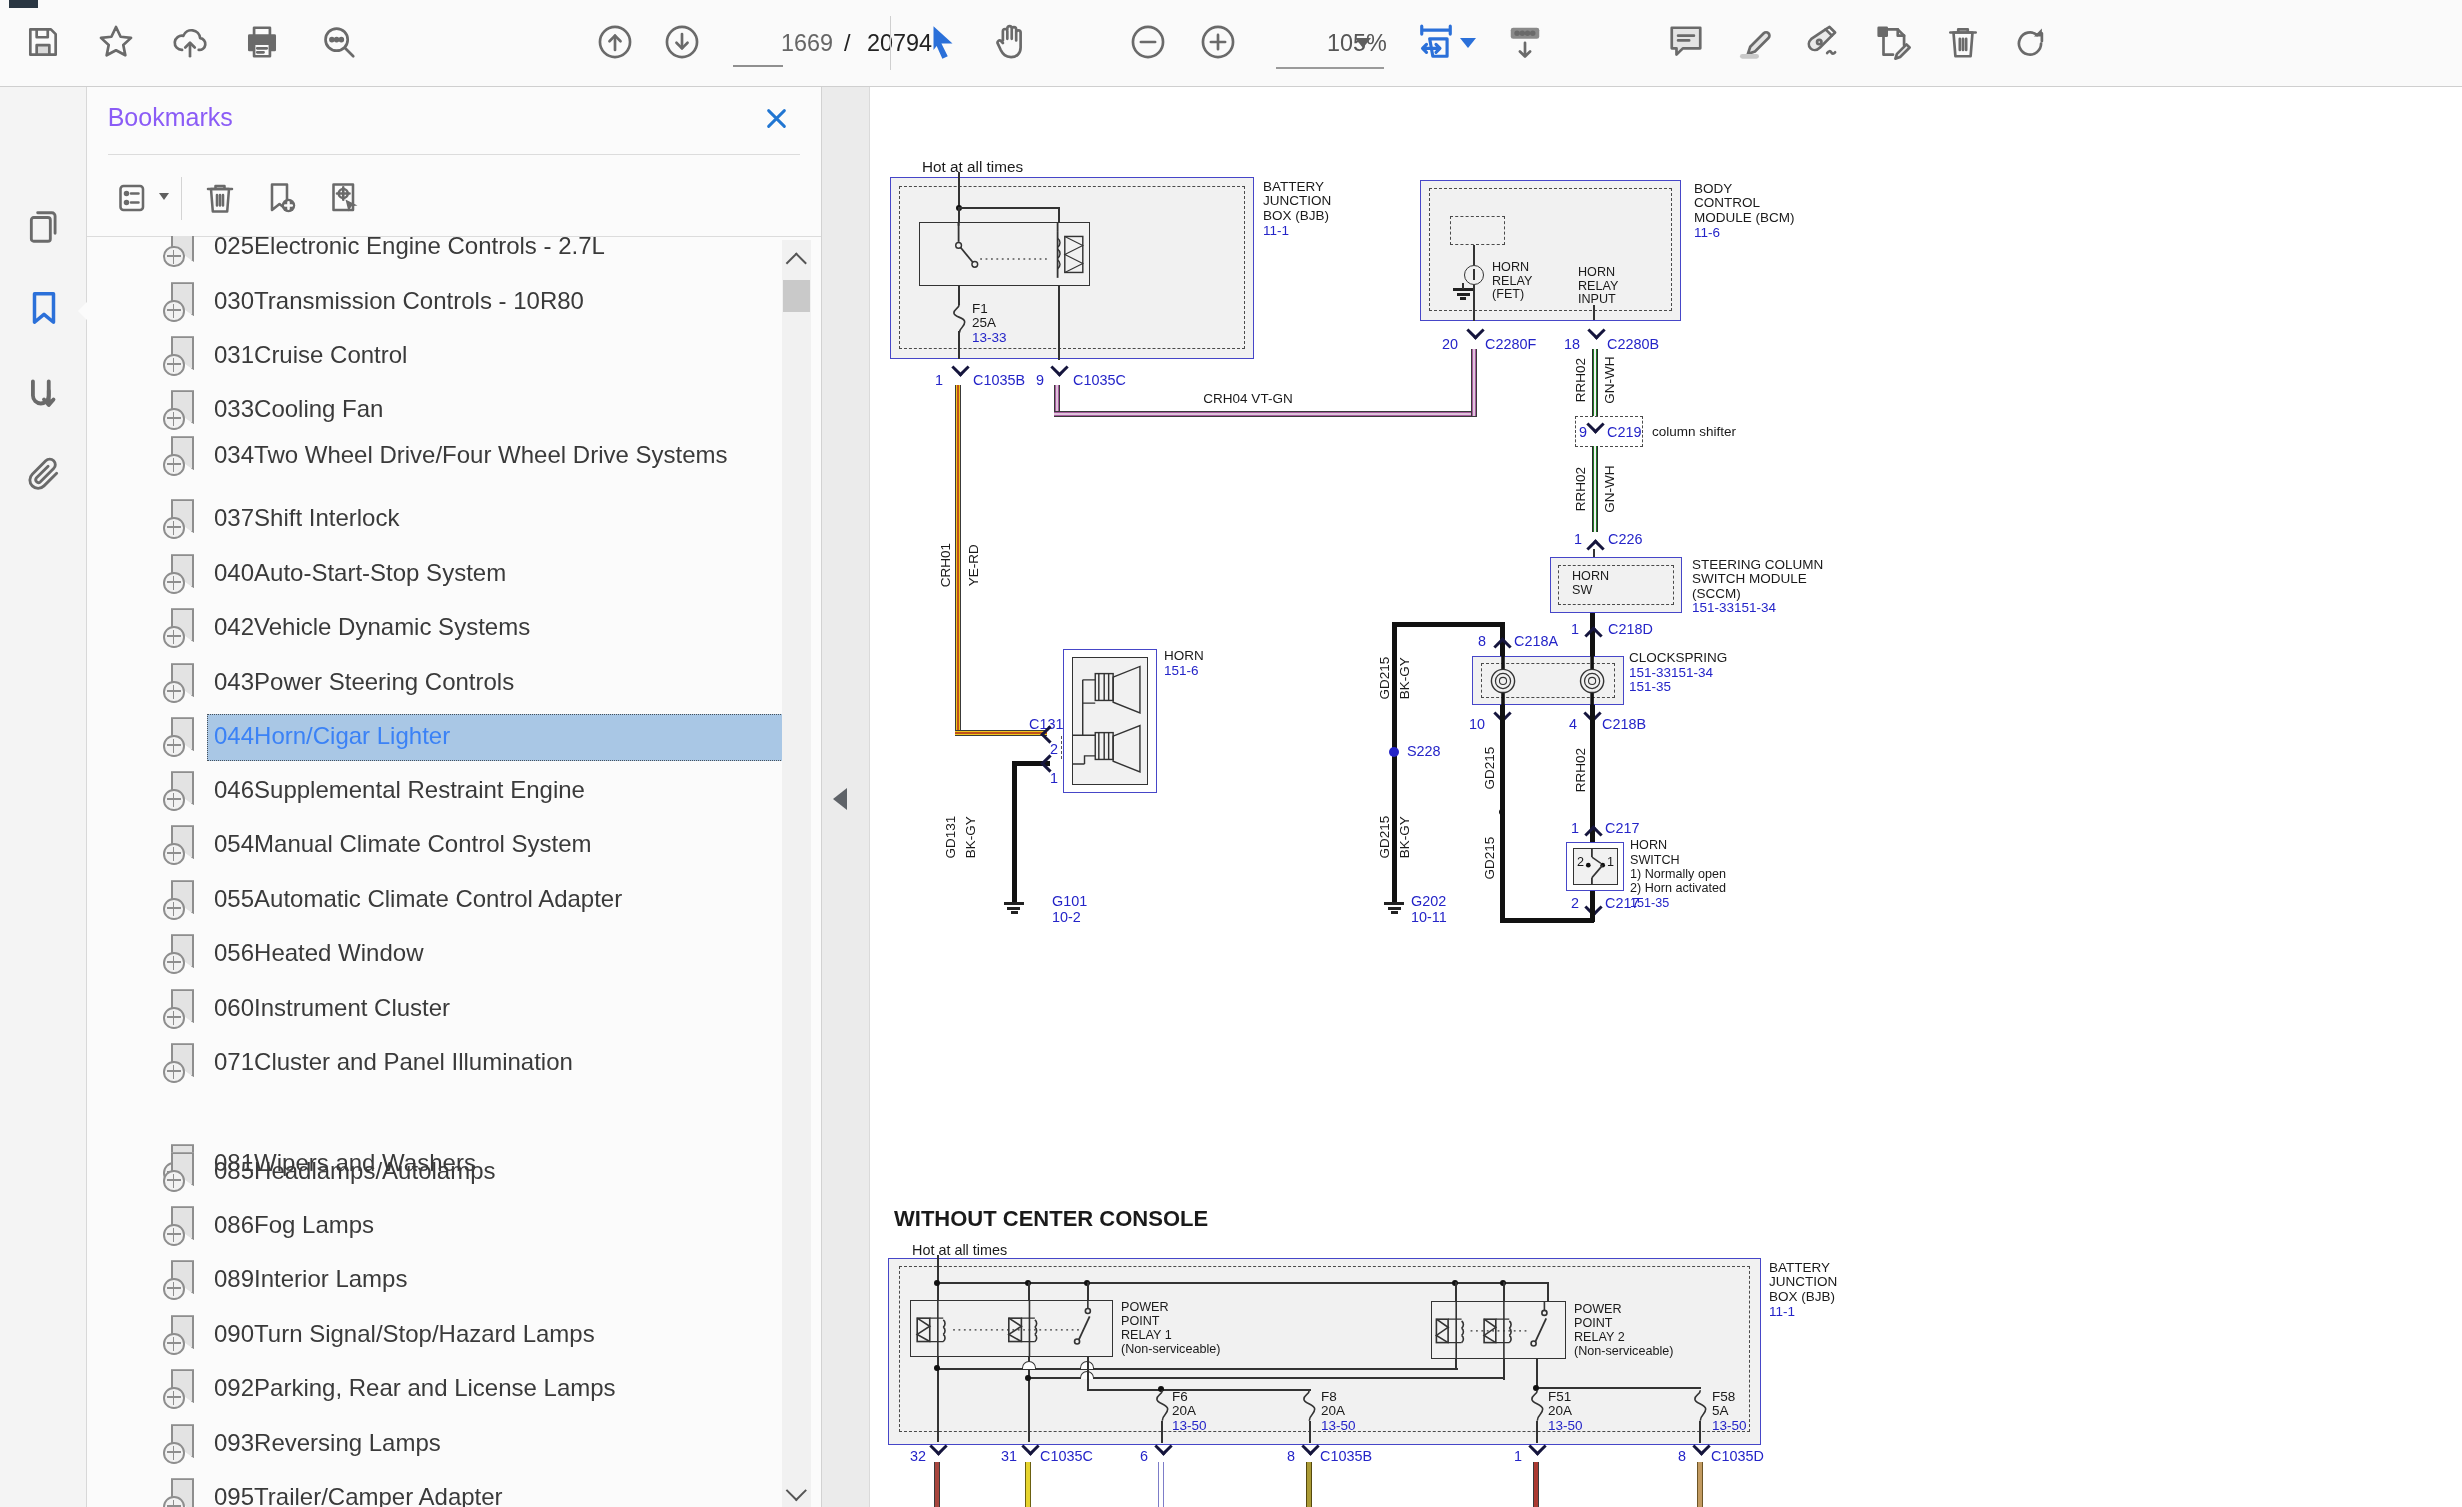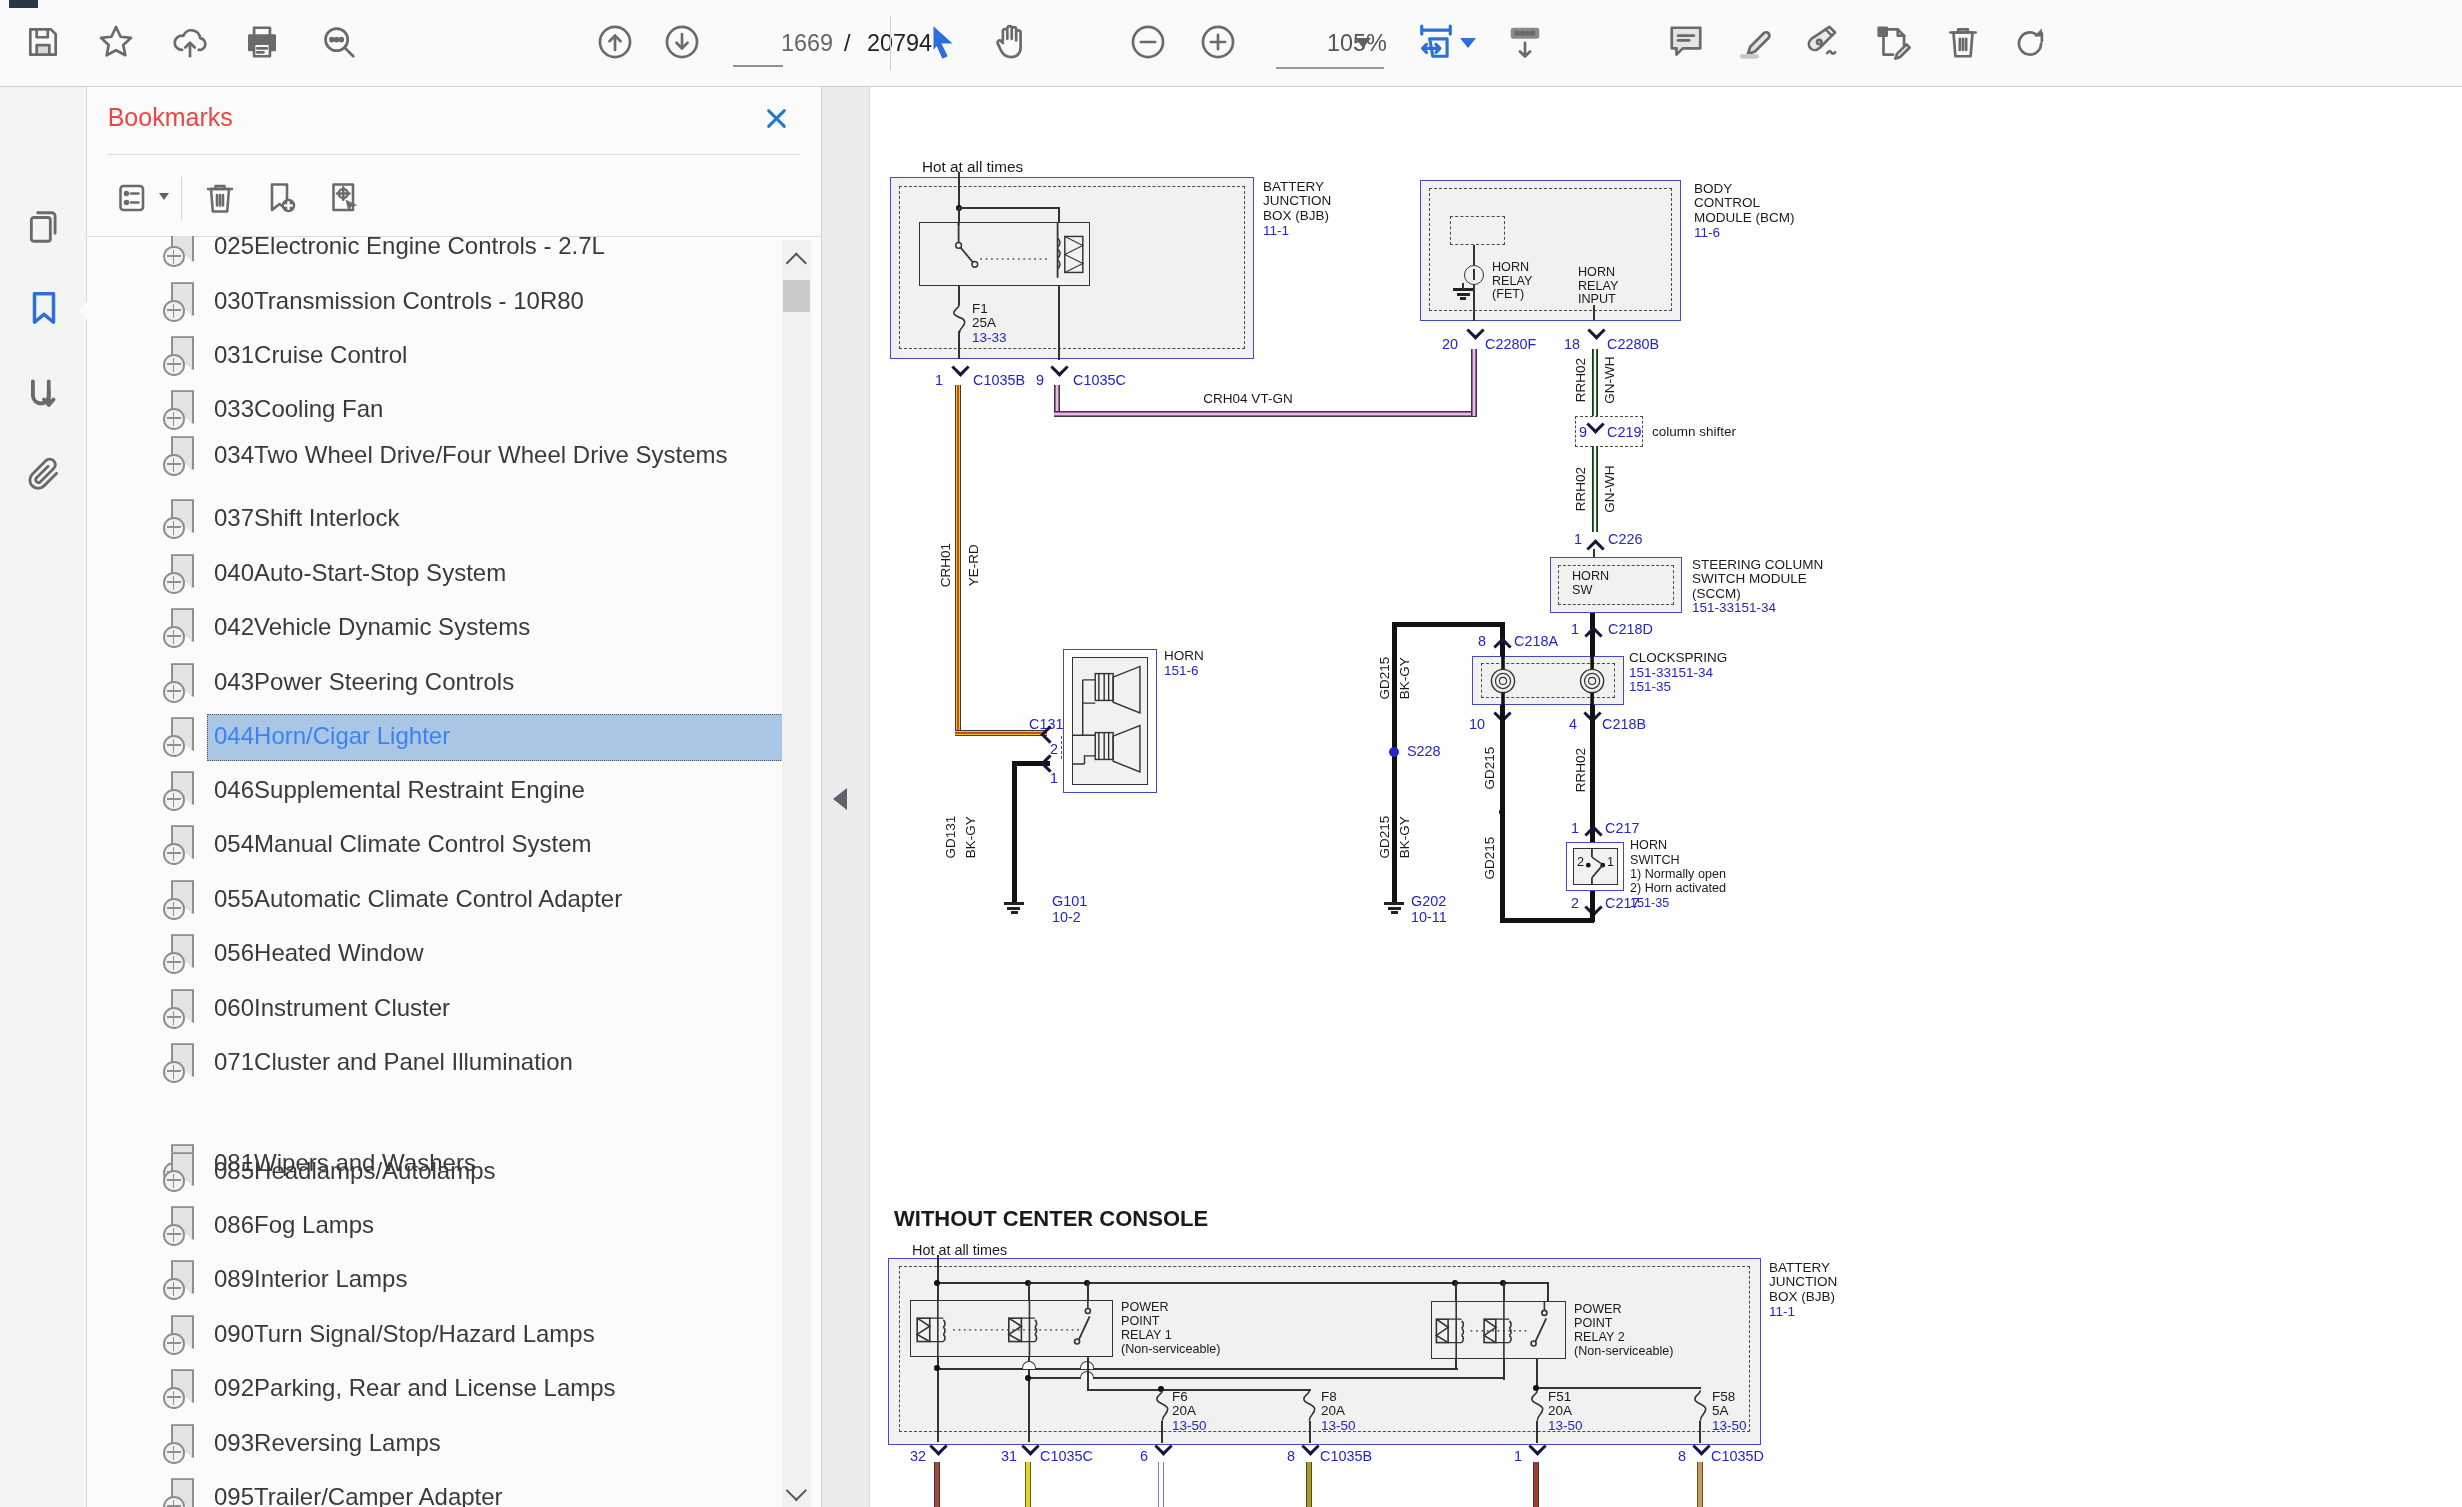--- a/index.html
+++ b/index.html
@@ -255,21 +255,21 @@
           </svg></span>
     </div>
     <div class="sbtn" style="top:368px;">
       <span><svg viewBox="0 0 24 24">
             <path d="M20 11.5l-8 8a5.2 5.2 0 0 1-7.4-7.4l8.5-8.5a3.5 3.5 0 0 1 5 5l-8.5 8.5a1.8 1.8 0 0 1-2.5-2.5l7.5-7.5"></path>
           </svg></span>
     </div>
   </div>
 
   <div id="panel">
-    <div class="abs" style="left:20.7px;top:16px;font-size:25px;color:#ef4444;">Bookmarks</div>
+    <div class="abs" style="left:20.7px;top:16px;font-size:25px;color:#8b5cf6;">Bookmarks</div>
     <div class="abs" style="left:676px;top:18px;width:27px;height:27px;">
       <svg viewBox="0 0 24 24" style="width:27px;height:27px;stroke:#2176d2;stroke-width:2.6;stroke-linecap:round;">
           <path d="M5 5l14 14M19 5L5 19" fill="none"></path>
         </svg>
     </div>
     <div class="hr" style="top:67px;"></div>
 
     <div class="abs pico" style="left:29px;top:93px;">
       <span><svg viewBox="0 0 24 24">
             <rect x="3" y="4" width="15" height="16" rx="2"></rect>

